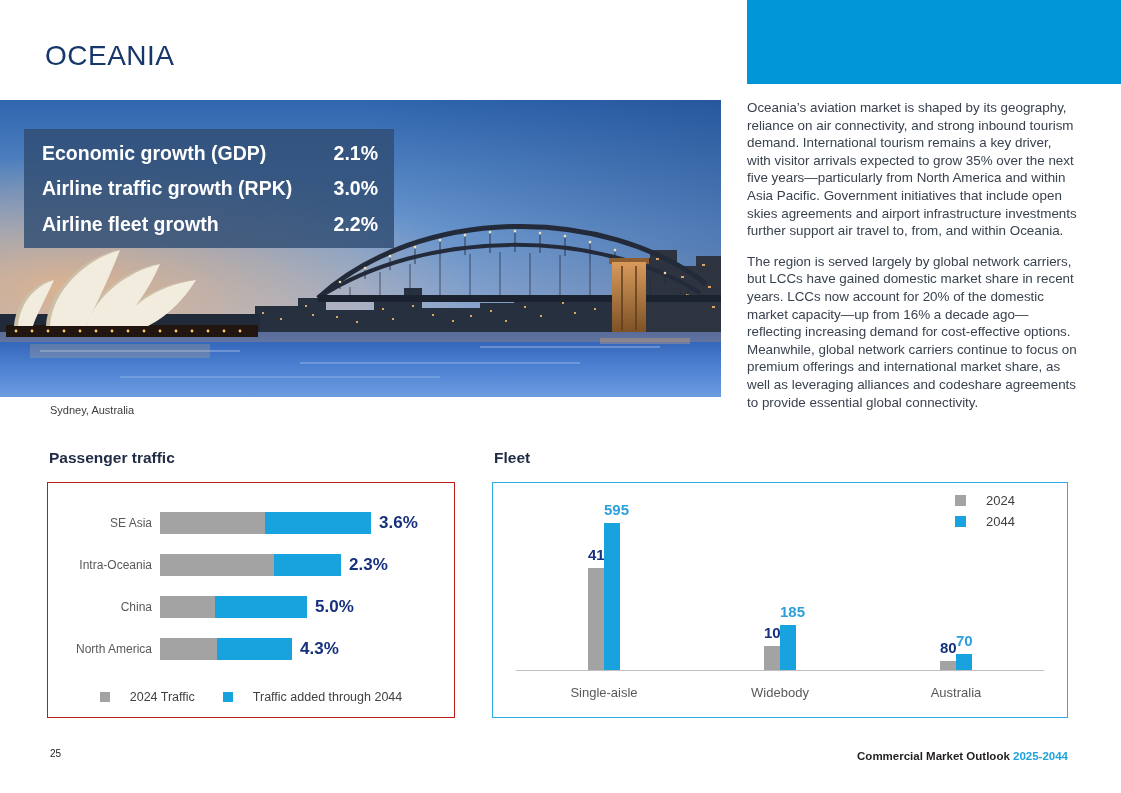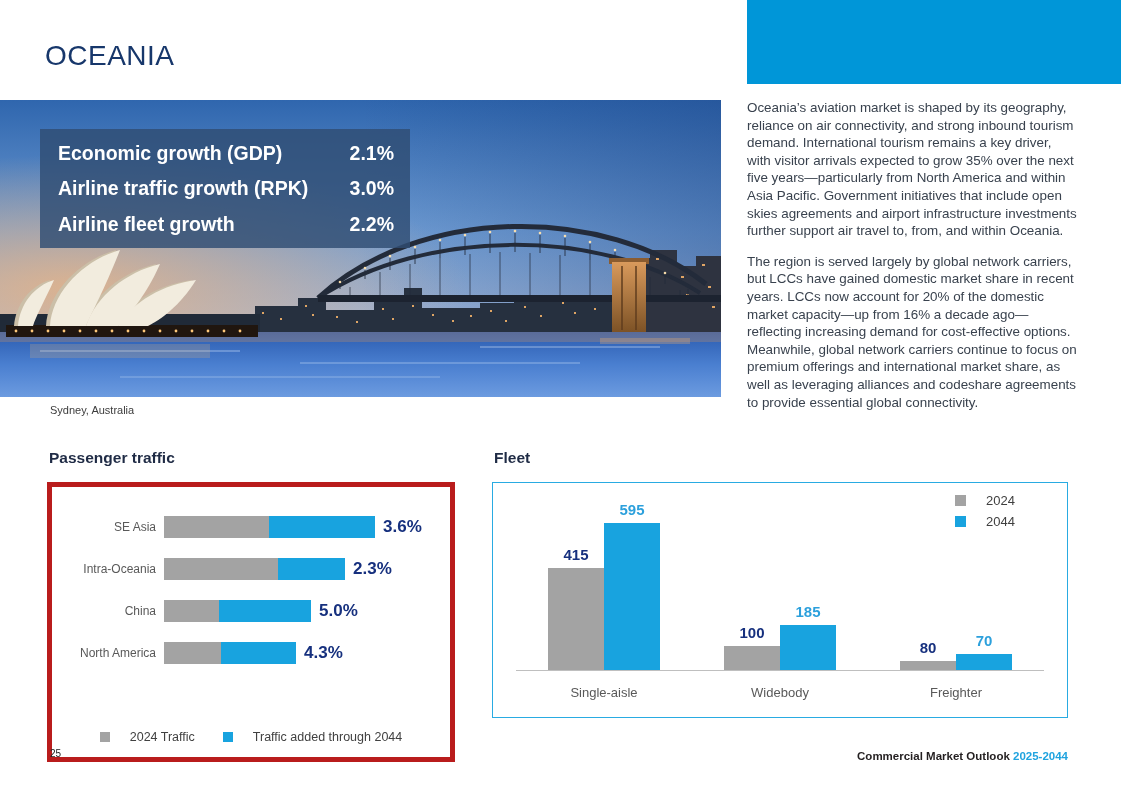--- a/index.html
+++ b/index.html
@@ -5,38 +5,38 @@
   html,body{margin:0;padding:0;background:#e8e8e8;}
   .page{position:relative;width:1121px;height:793px;background:#ffffff;overflow:hidden;
         font-family:"Liberation Sans",sans-serif;margin:0 auto;}
   
   .page-title{position:absolute;left:45px;top:40px;font-size:28px;font-weight:400;
               letter-spacing:.5px;color:#17376B;}
   .accent-block{position:absolute;left:747px;top:0;width:374px;height:84px;background:#0096D8;}
   
   .hero{position:absolute;left:0;top:100px;width:721px;height:297px;overflow:hidden;}
   .hero svg{display:block;}
-  .stats-overlay{position:absolute;left:40px;top:129px;width:370px;height:119px;
+  .stats-overlay{position:absolute;left:24px;top:129px;width:370px;height:119px;
                  background:rgba(47,77,115,.82);display:flex;flex-direction:column;
                  justify-content:space-evenly;padding:0 16px 0 18px;box-sizing:border-box;}
   .stat-row{display:flex;align-items:center;}
   .stat-label{flex:1;color:#fff;font-weight:bold;font-size:19.5px;white-space:nowrap;}
   .stat-value{width:62px;text-align:right;color:#fff;font-weight:bold;font-size:19.5px;}
   .photo-caption{position:absolute;left:50px;top:404px;
                  font-size:11px;color:#3C3C3C;}
   
   .body-col{position:absolute;left:747px;top:99px;width:330px;color:#39424E;
             font-size:13.4px;line-height:17.6px;}
   .body-col p{margin:0 0 13px 0;}
   
   .chart-heading{position:absolute;top:449px;font-size:15.5px;font-weight:bold;color:#1F2B45;}
   .ph-traffic{left:49px;} .ph-fleet{left:494px;}
   
-  .pt-box{position:absolute;left:47px;top:482px;width:408px;height:280px;
-          border:5px solid #b91c1c;box-sizing:border-box;padding-top:29px;}
+  .pt-box{position:absolute;left:47px;top:482px;width:408px;height:236px;
+          border:1px solid #b91c1c;box-sizing:border-box;padding-top:29px;}
   .pt-row{display:flex;align-items:center;height:22px;margin-bottom:20px;}
   .pt-cat{width:112px;text-align:right;padding-right:8px;font-size:12px;color:#595959;
           box-sizing:border-box;white-space:nowrap;}
   .pt-bar{display:flex;height:22px;}
   .seg{height:22px;}
   .navy-bg{background:#a3a3a3;} .blue-bg{background:#18A3DF;}
   .pt-pct{margin-left:8px;font-size:17px;font-weight:bold;color:#16307E;}
   .pt-legend{position:absolute;left:0;right:0;bottom:13px;display:flex;
              justify-content:center;gap:28px;align-items:center;}
   .legend-item{display:flex;align-items:center;gap:20px;font-size:12.5px;color:#414141;}
@@ -45,21 +45,21 @@
   .fl-box{position:absolute;left:492px;top:482px;width:576px;height:236px;
           border:1px solid #29ABE2;box-sizing:border-box;}
   .fl-legend{position:absolute;top:10px;right:52px;display:flex;flex-direction:column;gap:6px;}
   .fl-legend .legend-item{font-size:13px;color:#3f3f3f;}
   .fl-legend .sq{width:11px;height:11px;}
   .fleet-plot{position:absolute;left:23px;right:23px;top:0;bottom:0;display:flex;}
   .fleet-axis{position:absolute;left:23px;right:23px;bottom:46px;height:1px;background:#BFBFBF;}
   .fl-group{flex:1;position:relative;}
   .fl-bars{position:absolute;bottom:46px;left:50%;transform:translateX(-50%);
            display:flex;align-items:flex-end;}
-  .fl-bar{width:56px;position:relative;}
+  .fl-bar{width:16px;position:relative;}
   .fl-val{position:absolute;top:-22px;left:0;width:100%;text-align:center;
           font-size:15px;font-weight:bold;white-space:nowrap;}
   .navy-t{color:#16307E;} .blue-t{color:#2CA0DC;}
   .fl-cat{position:absolute;bottom:17px;width:100%;text-align:center;
           font-size:13px;color:#595959;}
   
   .footer-page-num{position:absolute;left:50px;top:748px;font-size:10px;color:#222;}
   .footer-right{position:absolute;right:53px;top:750px;font-size:11.5px;font-weight:bold;
                 color:#231F20;white-space:nowrap;}
   .footer-years{color:#1FA3DF;}
@@ -358,21 +358,21 @@
         </div>
         <div class="fl-group">
           <div class="fl-bars">
             <div class="fl-bar navy-bg" style="height: 10px;">
               <span class="fl-val navy-t">80</span>
             </div>
             <div class="fl-bar blue-bg" style="height: 17px;">
               <span class="fl-val blue-t">70</span>
             </div>
           </div>
-          <div class="fl-cat">Freighter</div>
+          <div class="fl-cat">Australia</div>
         </div>
       </div>
     <div class="fleet-axis"></div>
     <div class="fl-legend">
       <span class="legend-item">
         <span class="sq navy-bg"></span>
         <span>2024</span>
       </span>
       <span class="legend-item">
         <span class="sq blue-bg"></span>

